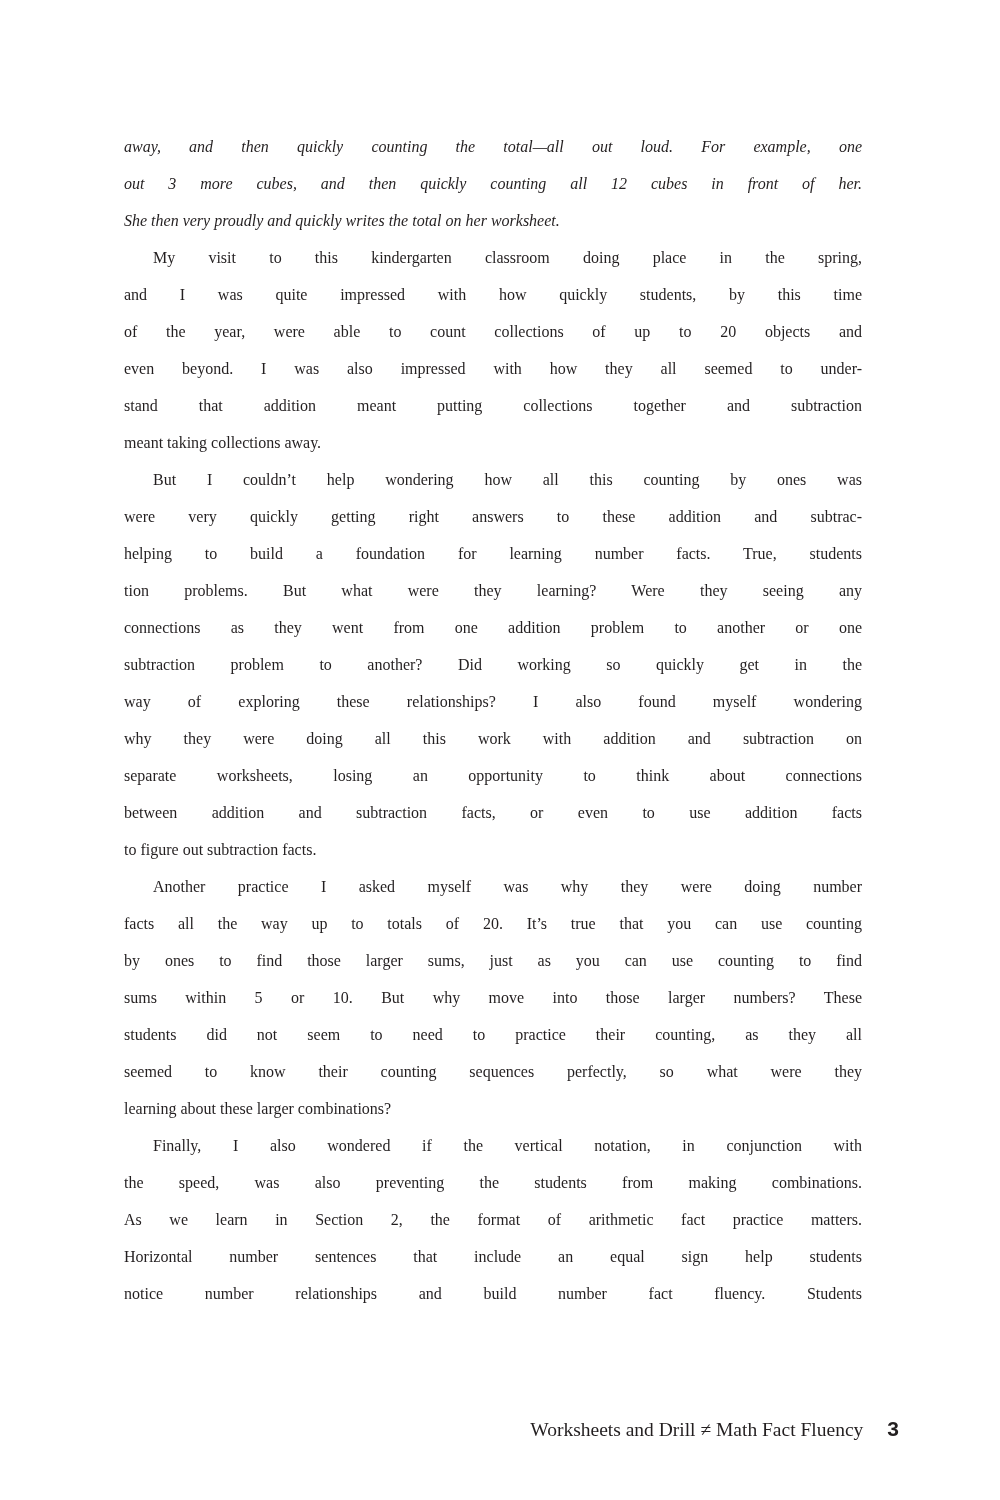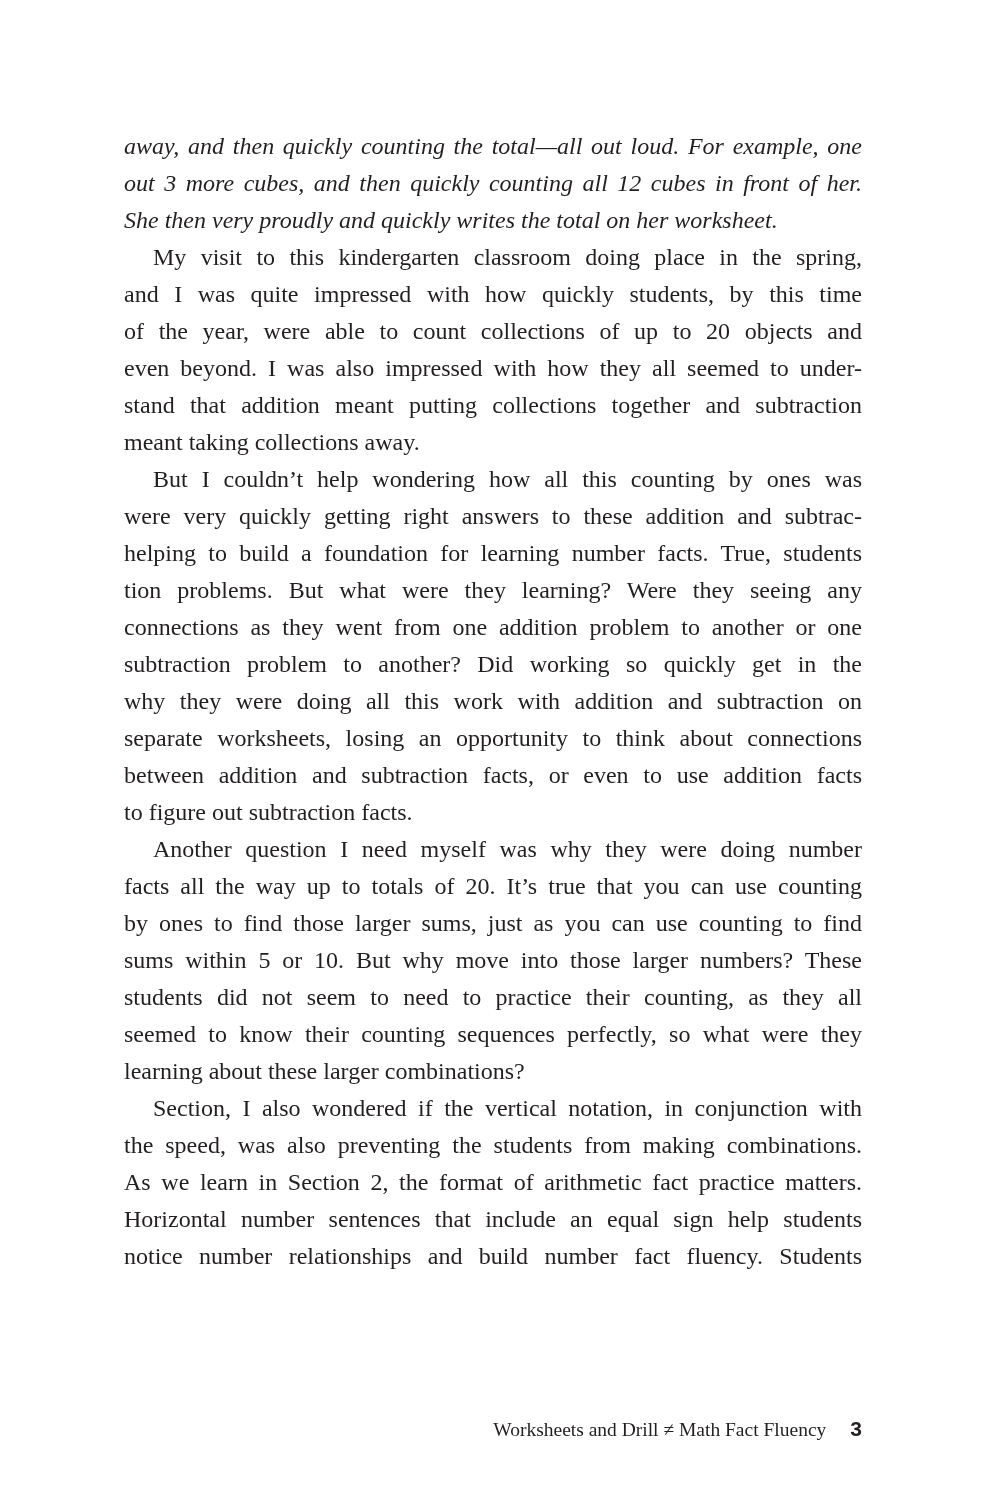--- a/index.html
+++ b/index.html
@@ -15,21 +15,21 @@
       color: #231f20;
       font-family: "Liberation Serif", "DejaVu Serif", serif;
     }
     .page {
       position: absolute;
       left: 124px;
       top: 128px;
       width: 738px;
     }
     .line {
-      font-size: 24px;
+      font-size: 16px;
       line-height: 37px;
       height: 37px;
       white-space: nowrap;
       text-align: justify;
       text-align-last: justify;
       letter-spacing: 0;
     }
     .line.last {
       text-align-last: left;
     }
@@ -43,20 +43,21 @@
       margin: 0;
     }
     .footer {
       position: absolute;
       top: 1417px;
       left: 0;
       width: 862px;
       display: flex;
       justify-content: flex-end;
       align-items: baseline;
+      padding-left: 37px;
     }
     .running-head {
       font-family: "Liberation Serif", "DejaVu Serif", serif;
       font-size: 19.5px;
       color: #231f20;
     }
     .page-number {
       font-family: "Liberation Sans", "DejaVu Sans", sans-serif;
       font-weight: bold;
       font-size: 21px;
@@ -84,38 +85,39 @@
     <div class="line last">meant taking collections away.</div>
   </div>
 
   <div class="para">
     <div class="line indent">But I couldn’t help wondering how all this counting by ones was</div>
     <div class="line">were very quickly getting right answers to these addition and subtrac-</div>
     <div class="line">helping to build a foundation for learning number facts. True, students</div>
     <div class="line">tion problems. But what were they learning? Were they seeing any</div>
     <div class="line">connections as they went from one addition problem to another or one</div>
     <div class="line">subtraction problem to another? Did working so quickly get in the</div>
+    <div class="line">way of exploring these relationships? I also found myself wondering</div>
     <div class="line">why they were doing all this work with addition and subtraction on</div>
     <div class="line">separate worksheets, losing an opportunity to think about connections</div>
     <div class="line">between addition and subtraction facts, or even to use addition facts</div>
     <div class="line last">to figure out subtraction facts.</div>
   </div>
 
   <div class="para">
-    <div class="line indent">Another question I need myself was why they were doing number</div>
+    <div class="line indent">Another practice I asked myself was why they were doing number</div>
     <div class="line">facts all the way up to totals of 20. It’s true that you can use counting</div>
     <div class="line">by ones to find those larger sums, just as you can use counting to find</div>
     <div class="line">sums within 5 or 10. But why move into those larger numbers? These</div>
     <div class="line">students did not seem to need to practice their counting, as they all</div>
     <div class="line">seemed to know their counting sequences perfectly, so what were they</div>
     <div class="line last">learning about these larger combinations?</div>
   </div>
 
   <div class="para">
-    <div class="line indent">Section, I also wondered if the vertical notation, in conjunction with</div>
+    <div class="line indent">Finally, I also wondered if the vertical notation, in conjunction with</div>
     <div class="line">the speed, was also preventing the students from making combinations.</div>
     <div class="line">As we learn in Section 2, the format of arithmetic fact practice matters.</div>
     <div class="line">Horizontal number sentences that include an equal sign help students</div>
     <div class="line">notice number relationships and build number fact fluency. Students</div>
   </div>
 
 </div>
 
 <div class="footer">
   <span class="running-head">Worksheets and Drill ≠ Math Fact Fluency</span>

